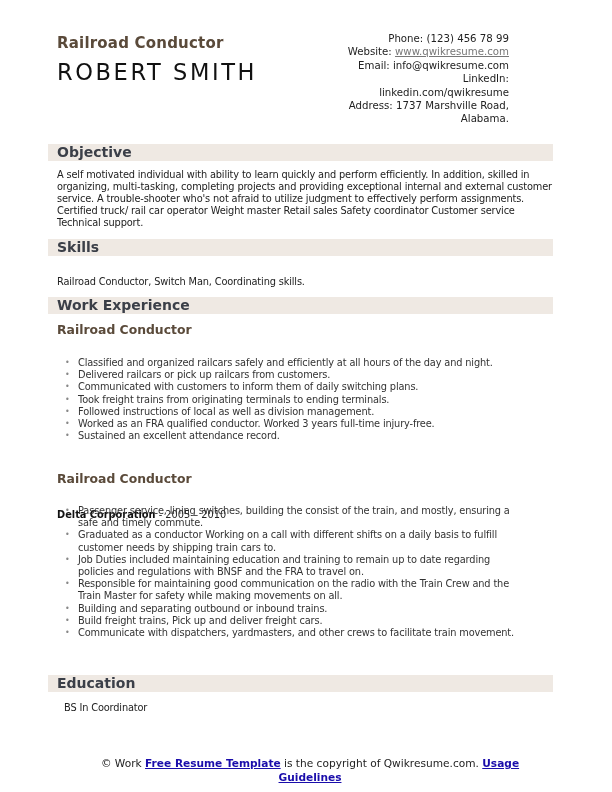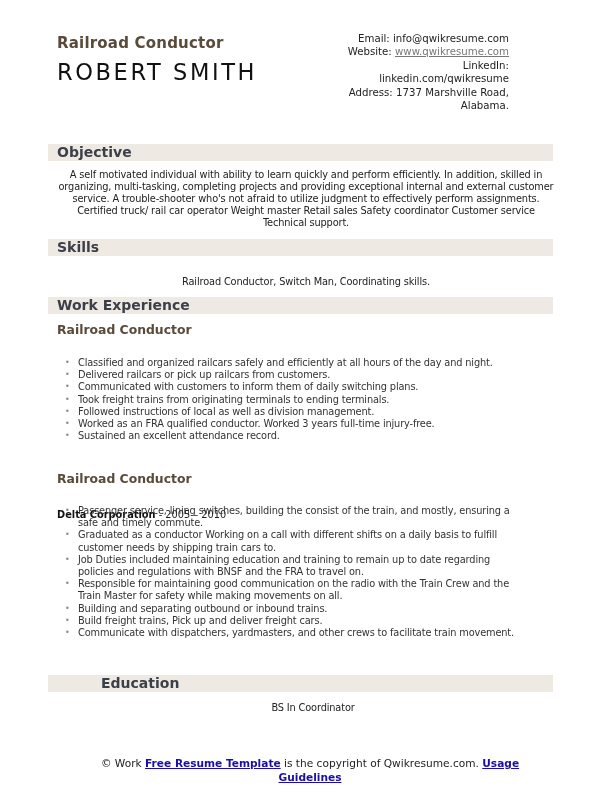--- a/index.html
+++ b/index.html
@@ -34,21 +34,20 @@
     .section-band.wide { width: 505px; }
     .section-title {
       position: absolute; left: 57px; font-size: 14px; font-weight: bold;
       color: #3b3f48; line-height: 17px;
     }
 
     .para {
       position: absolute; left: 57px; width: 498px;
       font-size: 9.8px; line-height: 12.1px; color: #222;
       letter-spacing: -0.15px;
-      text-align: center;
     }
 
     .job-heading {
       position: absolute; left: 57px; font-size: 12.4px; font-weight: bold;
       color: #5a4a3a; line-height: 15px;
     }
     .company-line {
       position: absolute; left: 57px; font-size: 9.8px; line-height: 12px; color: #222;
     }
     .company-line .company { font-weight: bold; color: #111; }
@@ -72,22 +71,23 @@
 <body>
 
 <div class="page">
 
   <div class="header-left">
     <div class="job-title">Railroad Conductor</div>
     <div class="person-name">ROBERT SMITH</div>
   </div>
 
   <div class="contact">
+    <div><span>Phone:</span> <span>(123) 456 78 99</span></div>
+    <div><span>Website:</span> <span class="link">www.qwikresume.com</span></div>
     <div><span>Email:</span> <span>info@qwikresume.com</span></div>
-    <div><span>Website:</span> <span class="link">www.qwikresume.com</span></div>
     <div>LinkedIn:</div>
     <div>linkedin.com/qwikresume</div>
     <div><span>Address:</span> <span>1737 Marshville Road,</span></div>
     <div>Alabama.</div>
   </div>
 
   <div class="section-band wide" style="top:144px;"></div>
   <div class="section-title" style="top:144px;">Objective</div>
   <div class="para" style="top:169px;">A self motivated individual with ability to learn quickly and perform efficiently. In addition, skilled in organizing, multi-tasking, completing projects and providing exceptional internal and external customer service. A trouble-shooter who's not afraid to utilize judgment to effectively perform assignments. Certified truck/ rail car operator Weight master Retail sales Safety coordinator Customer service Technical support.</div>
 
@@ -117,20 +117,20 @@
     <li><span class="dot">•</span><span>Passenger service, lining switches, building the consist of the train, and mostly, ensuring a safe and timely commute.</span></li>
     <li><span class="dot">•</span><span>Graduated as a conductor Working on a call with different shifts on a daily basis to fulfill customer needs by shipping train cars to.</span></li>
     <li><span class="dot">•</span><span>Job Duties included maintaining education and training to remain up to date regarding policies and regulations with BNSF and the FRA to travel on.</span></li>
     <li><span class="dot">•</span><span>Responsible for maintaining good communication on the radio with the Train Crew and the Train Master for safety while making movements on all.</span></li>
     <li><span class="dot">•</span><span>Building and separating outbound or inbound trains.</span></li>
     <li><span class="dot">•</span><span>Build freight trains, Pick up and deliver freight cars.</span></li>
     <li><span class="dot">•</span><span>Communicate with dispatchers, yardmasters, and other crews to facilitate train movement.</span></li>
   </ul>
 
   <div class="section-band wide" style="top:675px;"></div>
-  <div class="section-title" style="top:675px;margin-left:44px;">Education</div>
+  <div class="section-title" style="top:675px;">Education</div>
   <div class="para" style="top:702px; left:64px;">BS In Coordinator</div>
 
   <div class="footer">
     <span>© Work </span><a>Free Resume Template</a><span> is the copyright of Qwikresume.com. </span><a>Usage Guidelines</a>
   </div>
 
 </div>
 
 </body></html>

